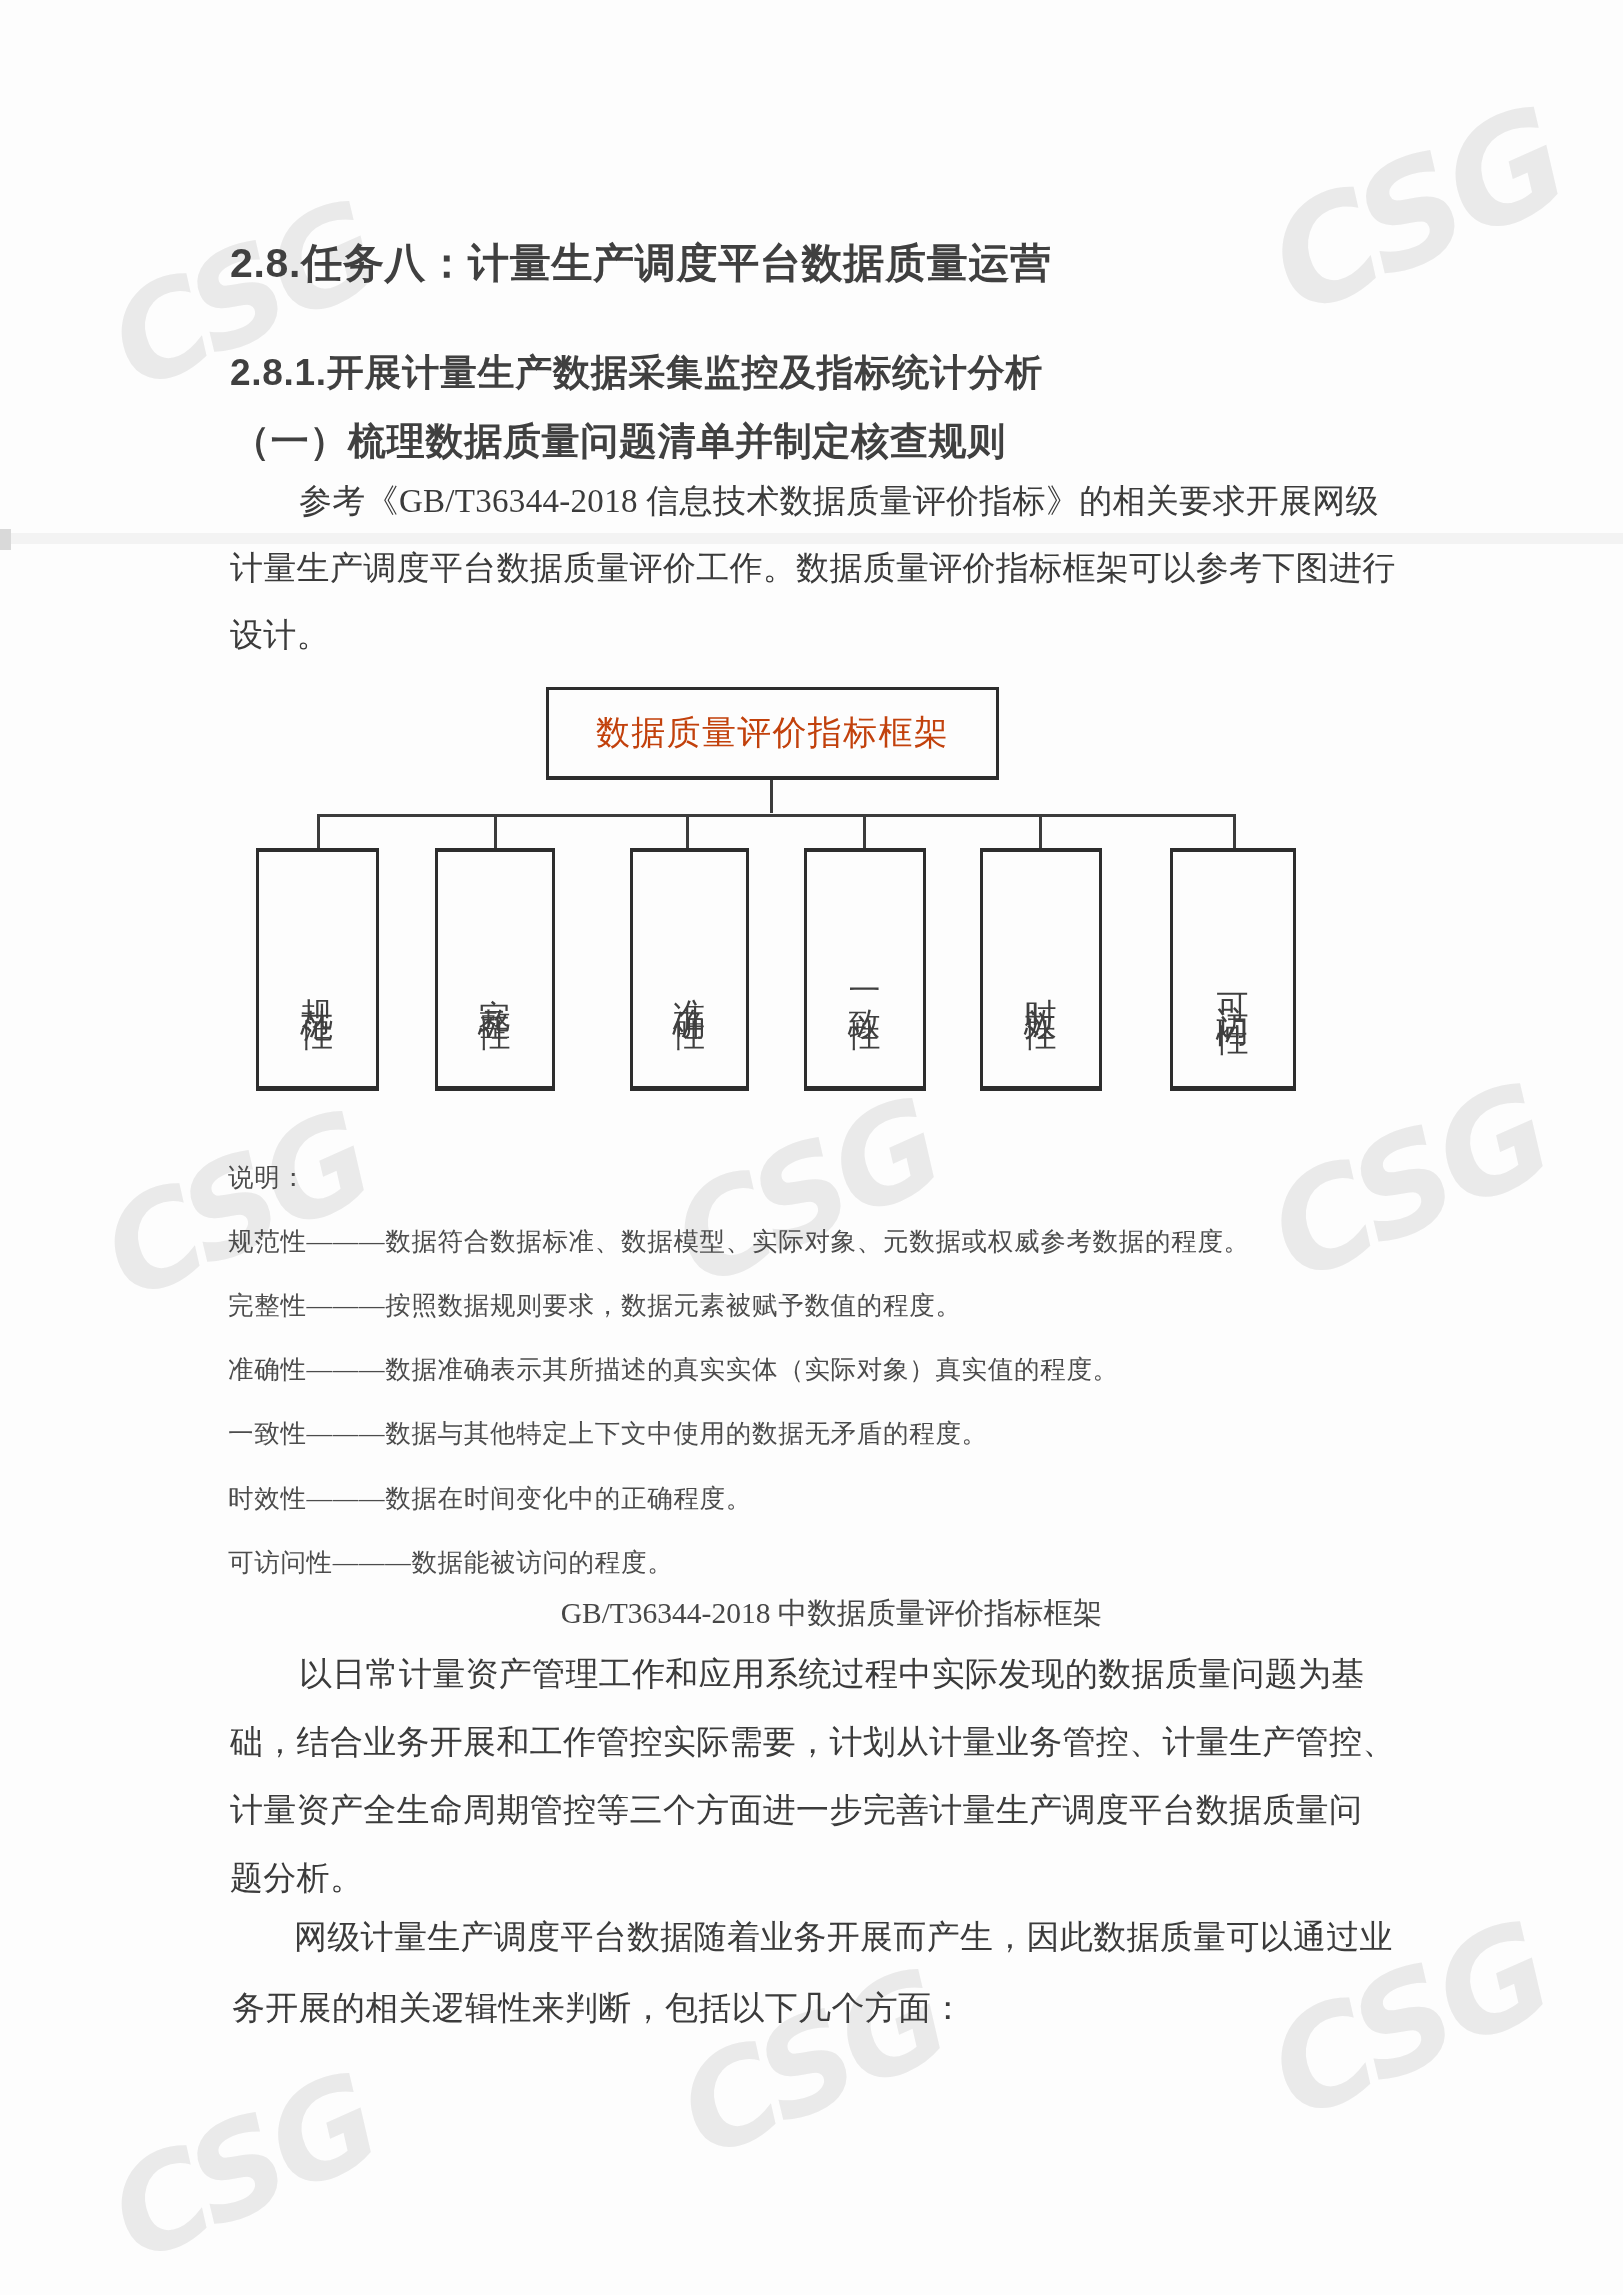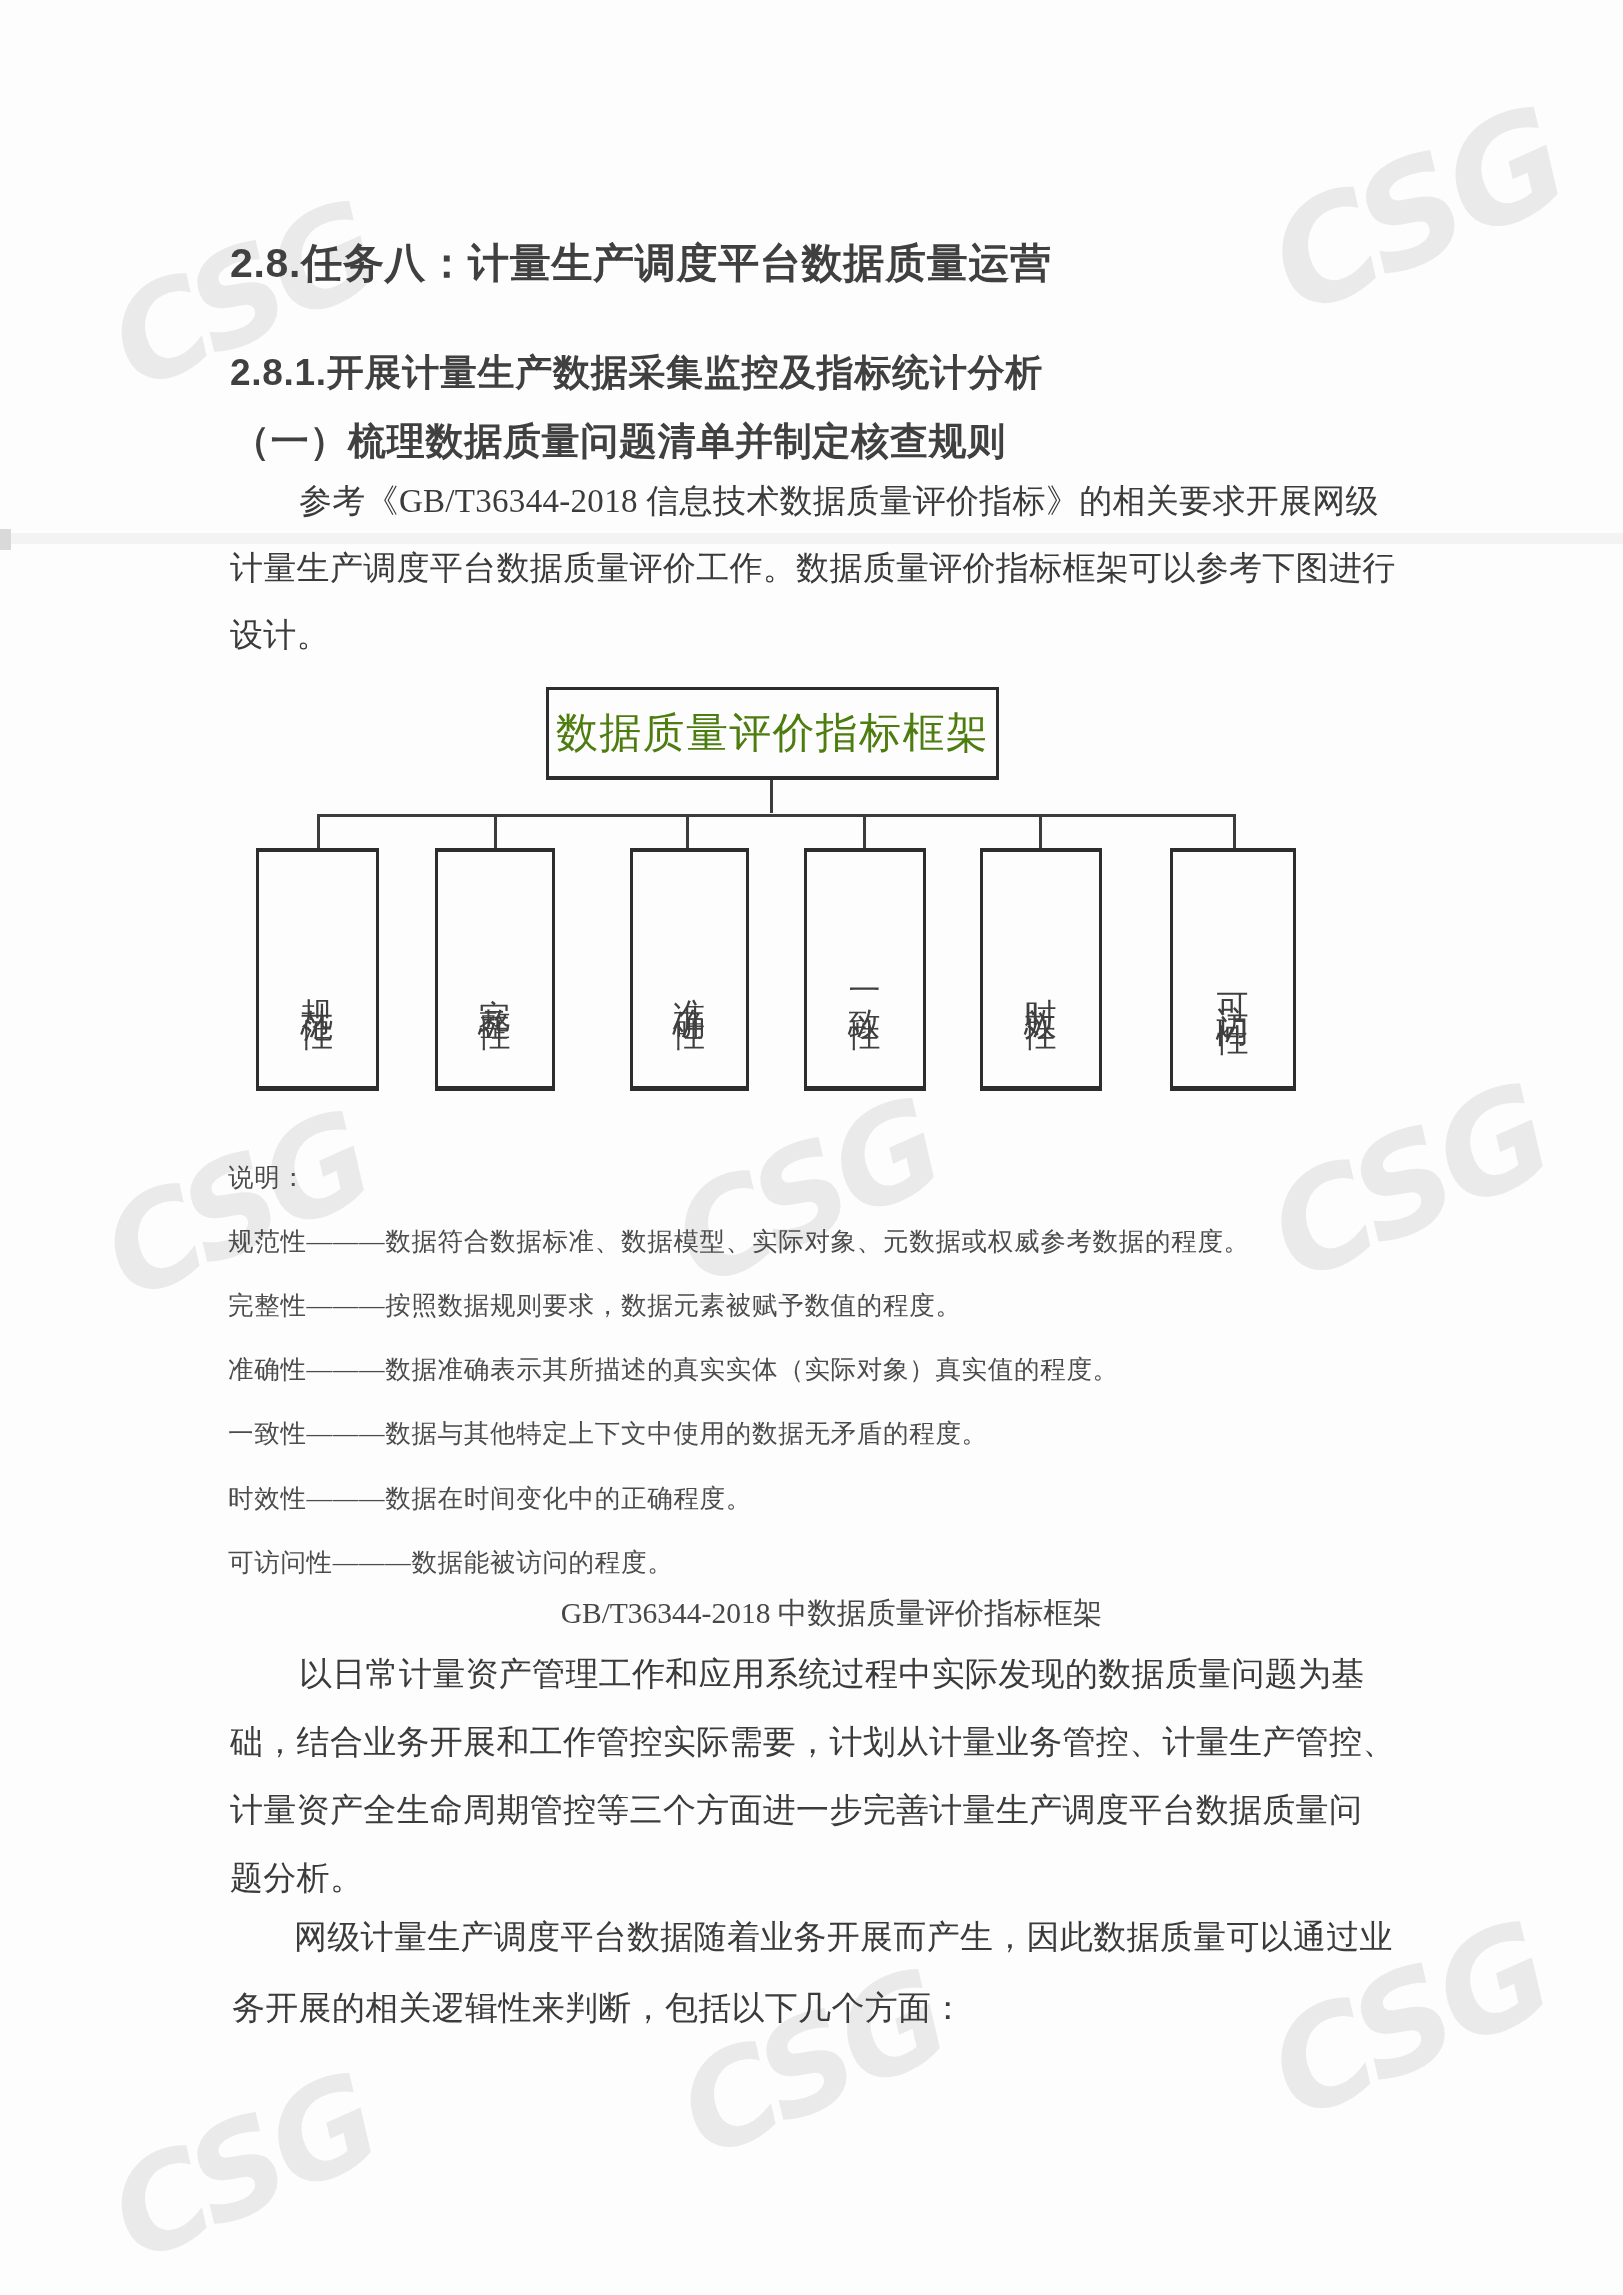--- a/index.html
+++ b/index.html
@@ -53,21 +53,21 @@
     font-size:29.5px;line-height:1.1;color:#474747;
     text-align:center;white-space:nowrap;
   }
   
   .rootbox{
     position:absolute;left:546px;top:687px;width:453px;height:93px;
     border:3.3px solid #2d2d2d;border-bottom-width:4.6px;
     box-sizing:border-box;background:#fdfdfd;
     display:flex;align-items:center;justify-content:center;
   }
-  .rootbox span{font-size:42px;color:#4d7c0f;letter-spacing:1.3px;white-space:nowrap;}
+  .rootbox span{font-size:34px;color:#c2410c;letter-spacing:1.3px;white-space:nowrap;}
   .cline{position:absolute;background:#3c3c3c;}
   .childbox{
     position:absolute;top:848px;height:243px;
     border:3.3px solid #2d2d2d;border-top-width:4.6px;border-bottom-width:5.2px;
     box-sizing:border-box;background:#fdfdfd;
     display:flex;align-items:center;justify-content:center;
   }
   .childbox span{
     writing-mode:vertical-rl;text-orientation:upright;
     font-size:32px;letter-spacing:10.5px;color:#3f3f3f;

